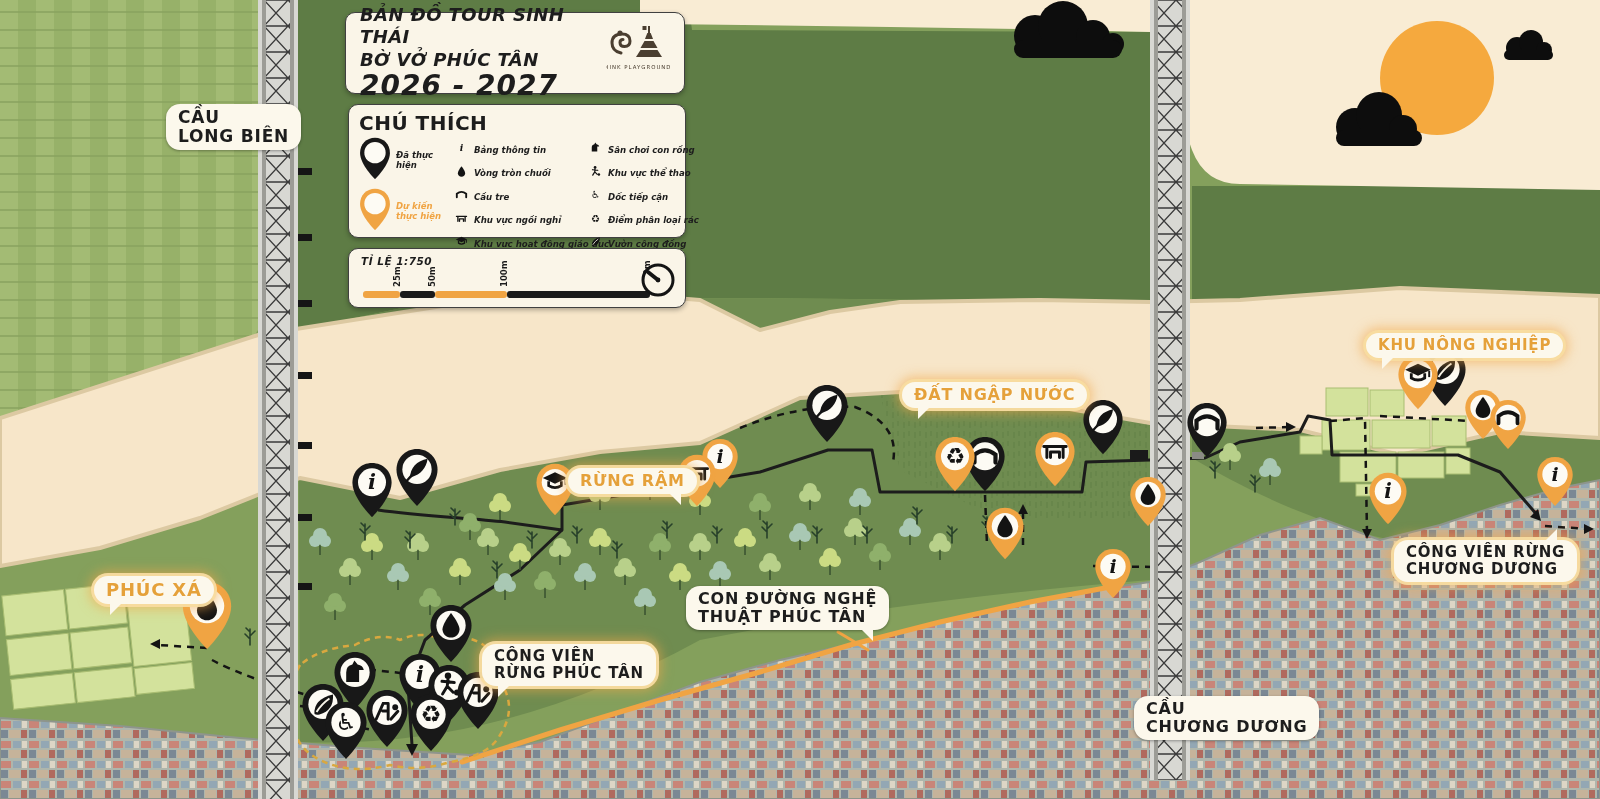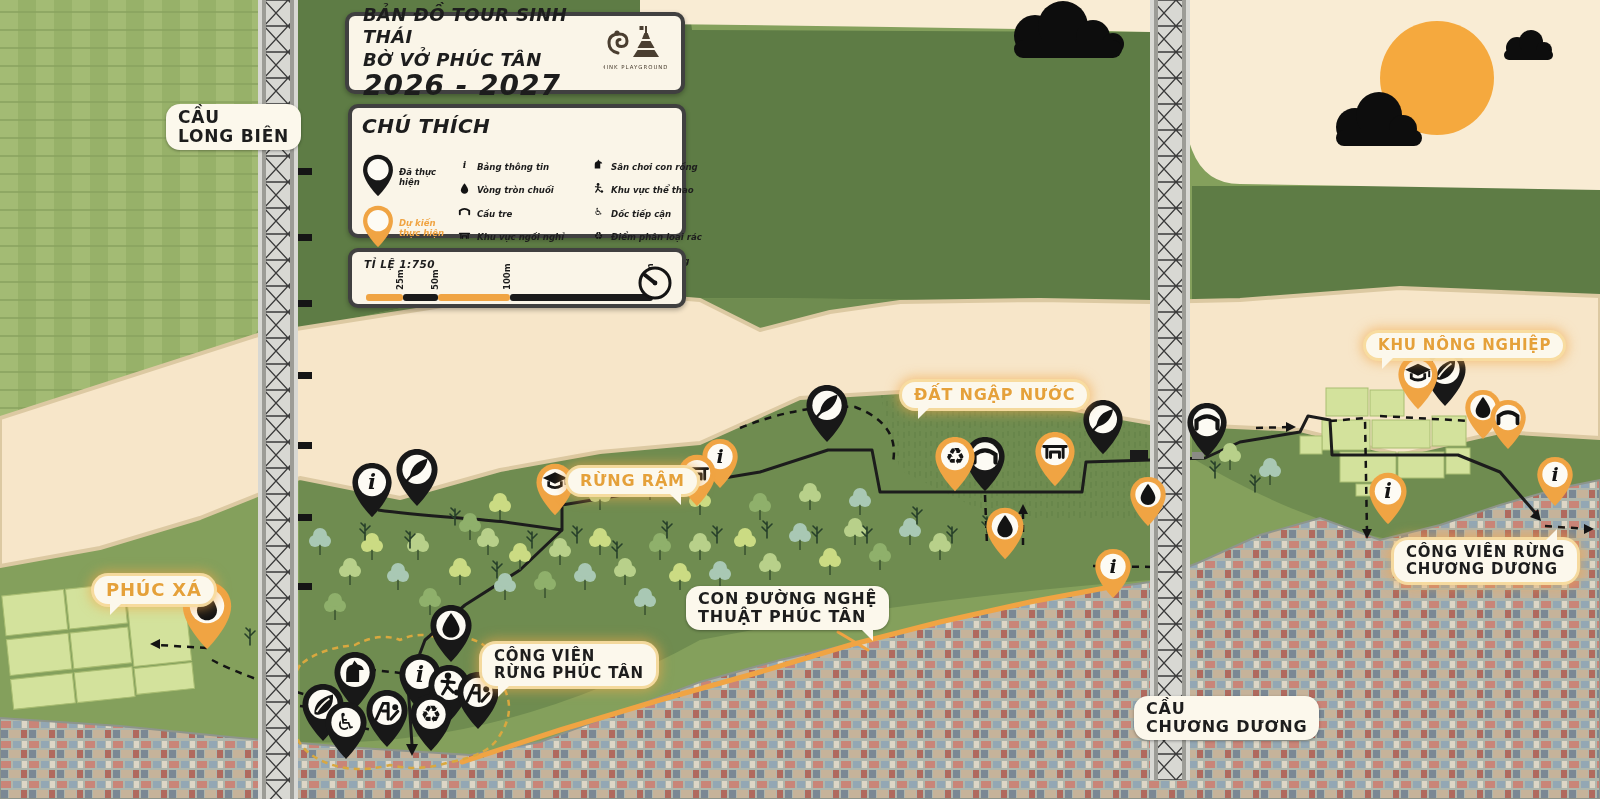--- a/index.html
+++ b/index.html
@@ -1,30 +1,30 @@
 <!DOCTYPE html>
 <html><head>
 <meta charset="utf-8">
 <style>
   html,body{margin:0;padding:0;background:#222;}
   .stage{position:relative;width:1600px;height:799px;overflow:hidden;
          font-family:"DejaVu Sans",sans-serif;background:#84A05C;}
   .terrain{position:absolute;inset:0;}
   .layer{position:absolute;inset:0;pointer-events:none;}
   
-  .card{position:absolute;background:#FAF5E8;border:4px solid #404040;border-radius:10px;
+  .card{position:absolute;background:#FAF5E8;border:1px solid #404040;border-radius:10px;
         box-shadow:0 2px 5px rgba(0,0,0,.3);color:#1d1d1d;}
   .title-card{left:345px;top:12px;width:340px;height:82px;display:flex;align-items:center;
               padding:6px 14px;box-sizing:border-box;gap:10px;}
   .title-text{flex:1;font-style:italic;font-weight:bold;}
   .title-line{font-size:18px;letter-spacing:.4px;line-height:1.25;}
   .title-years{font-size:28px;letter-spacing:1px;line-height:1.1;}
   .legend-card{left:348px;top:104px;width:338px;height:134px;box-sizing:border-box;padding:6px 10px;}
-  .legend-heading{font-size:20px;font-weight:bold;font-style:italic;letter-spacing:.5px;}
-  .legend-body{display:flex;margin-top:16px;gap:6px;}
+  .legend-heading{font-size:20px;font-weight:bold;letter-spacing:.5px;}
+  .legend-body{display:flex;margin-top:2px;gap:6px;}
   .legend-status{width:92px;display:flex;flex-direction:column;gap:4px;}
   .status-row{display:flex;align-items:center;gap:5px;}
   .status-label{font-size:8.5px;font-weight:bold;font-style:italic;line-height:1.15;width:52px;}
   .legend-col{display:flex;flex-direction:column;gap:4.5px;padding-top:3px;}
   .legend-col.c1{width:128px;}
   .legend-col.c2{flex:1;justify-content:flex-end;}
   .legend-item{display:flex;align-items:center;gap:5px;white-space:nowrap;}
   .legend-item .lbl{font-size:8.6px;font-weight:bold;font-style:italic;}
   .scale-card{left:348px;top:248px;width:338px;height:60px;box-sizing:border-box;padding:6px 12px;}
   .scale-label{font-size:10.5px;font-weight:bold;font-style:italic;letter-spacing:.5px;}

